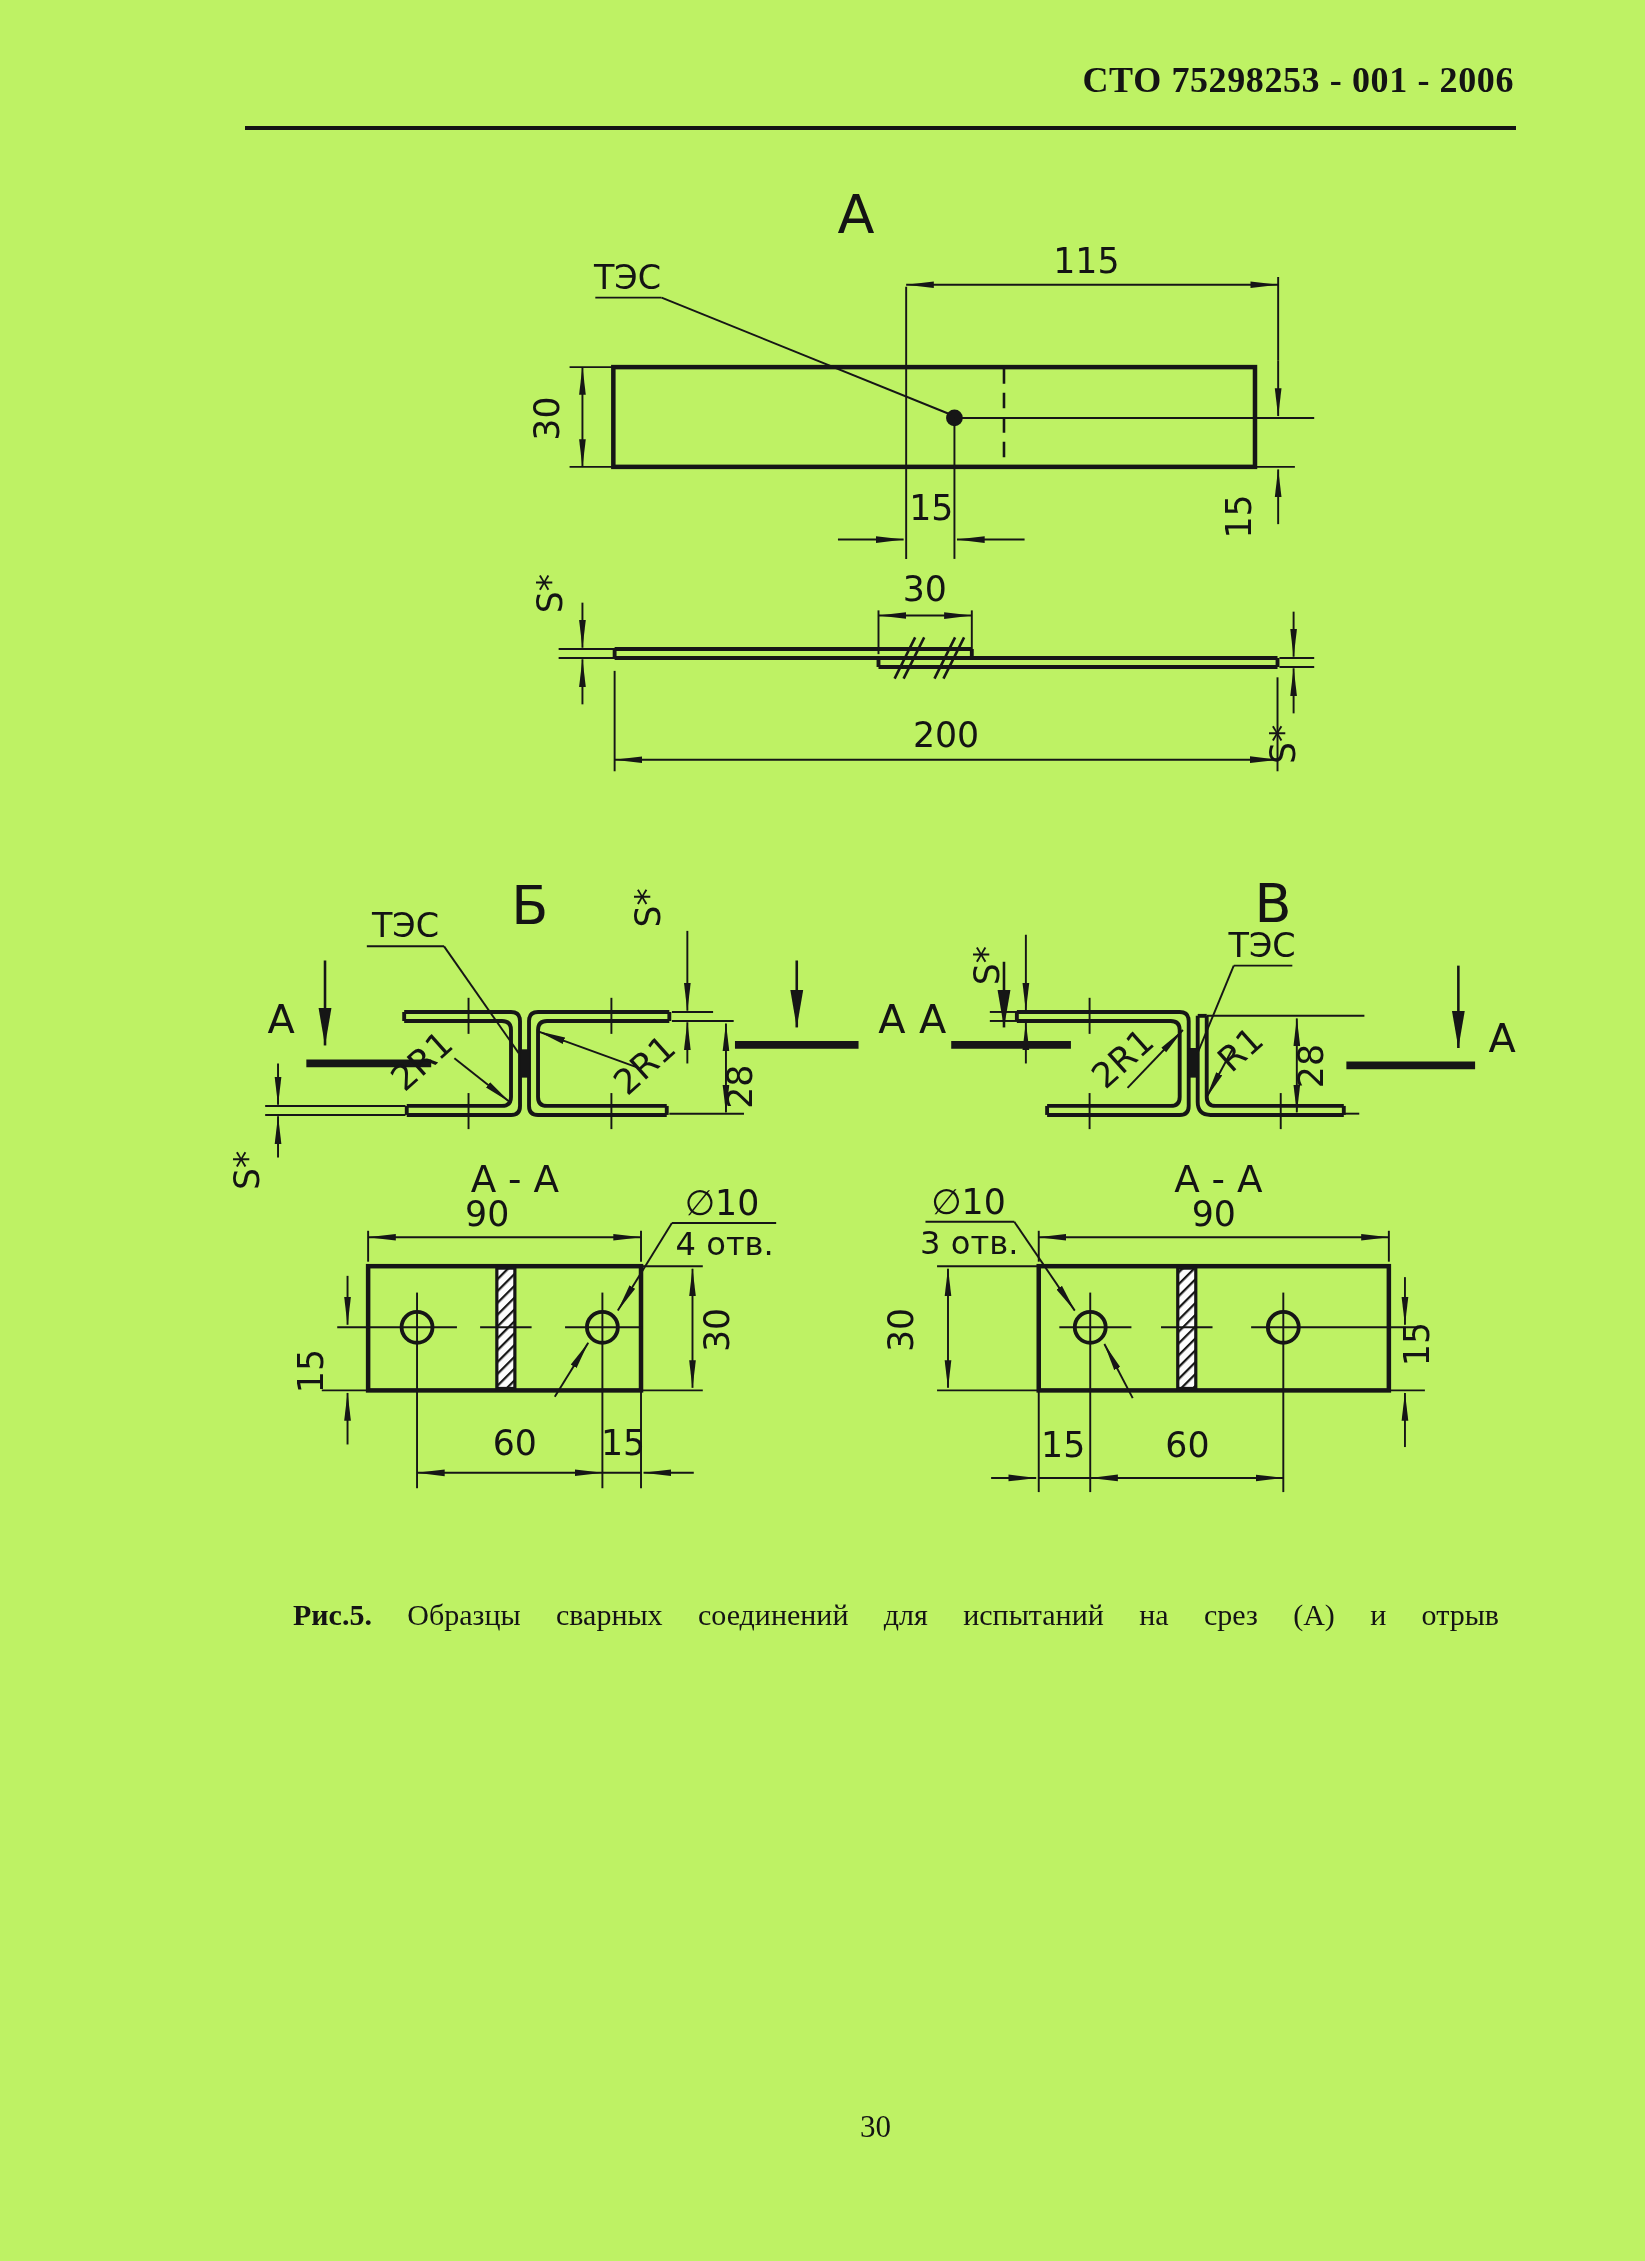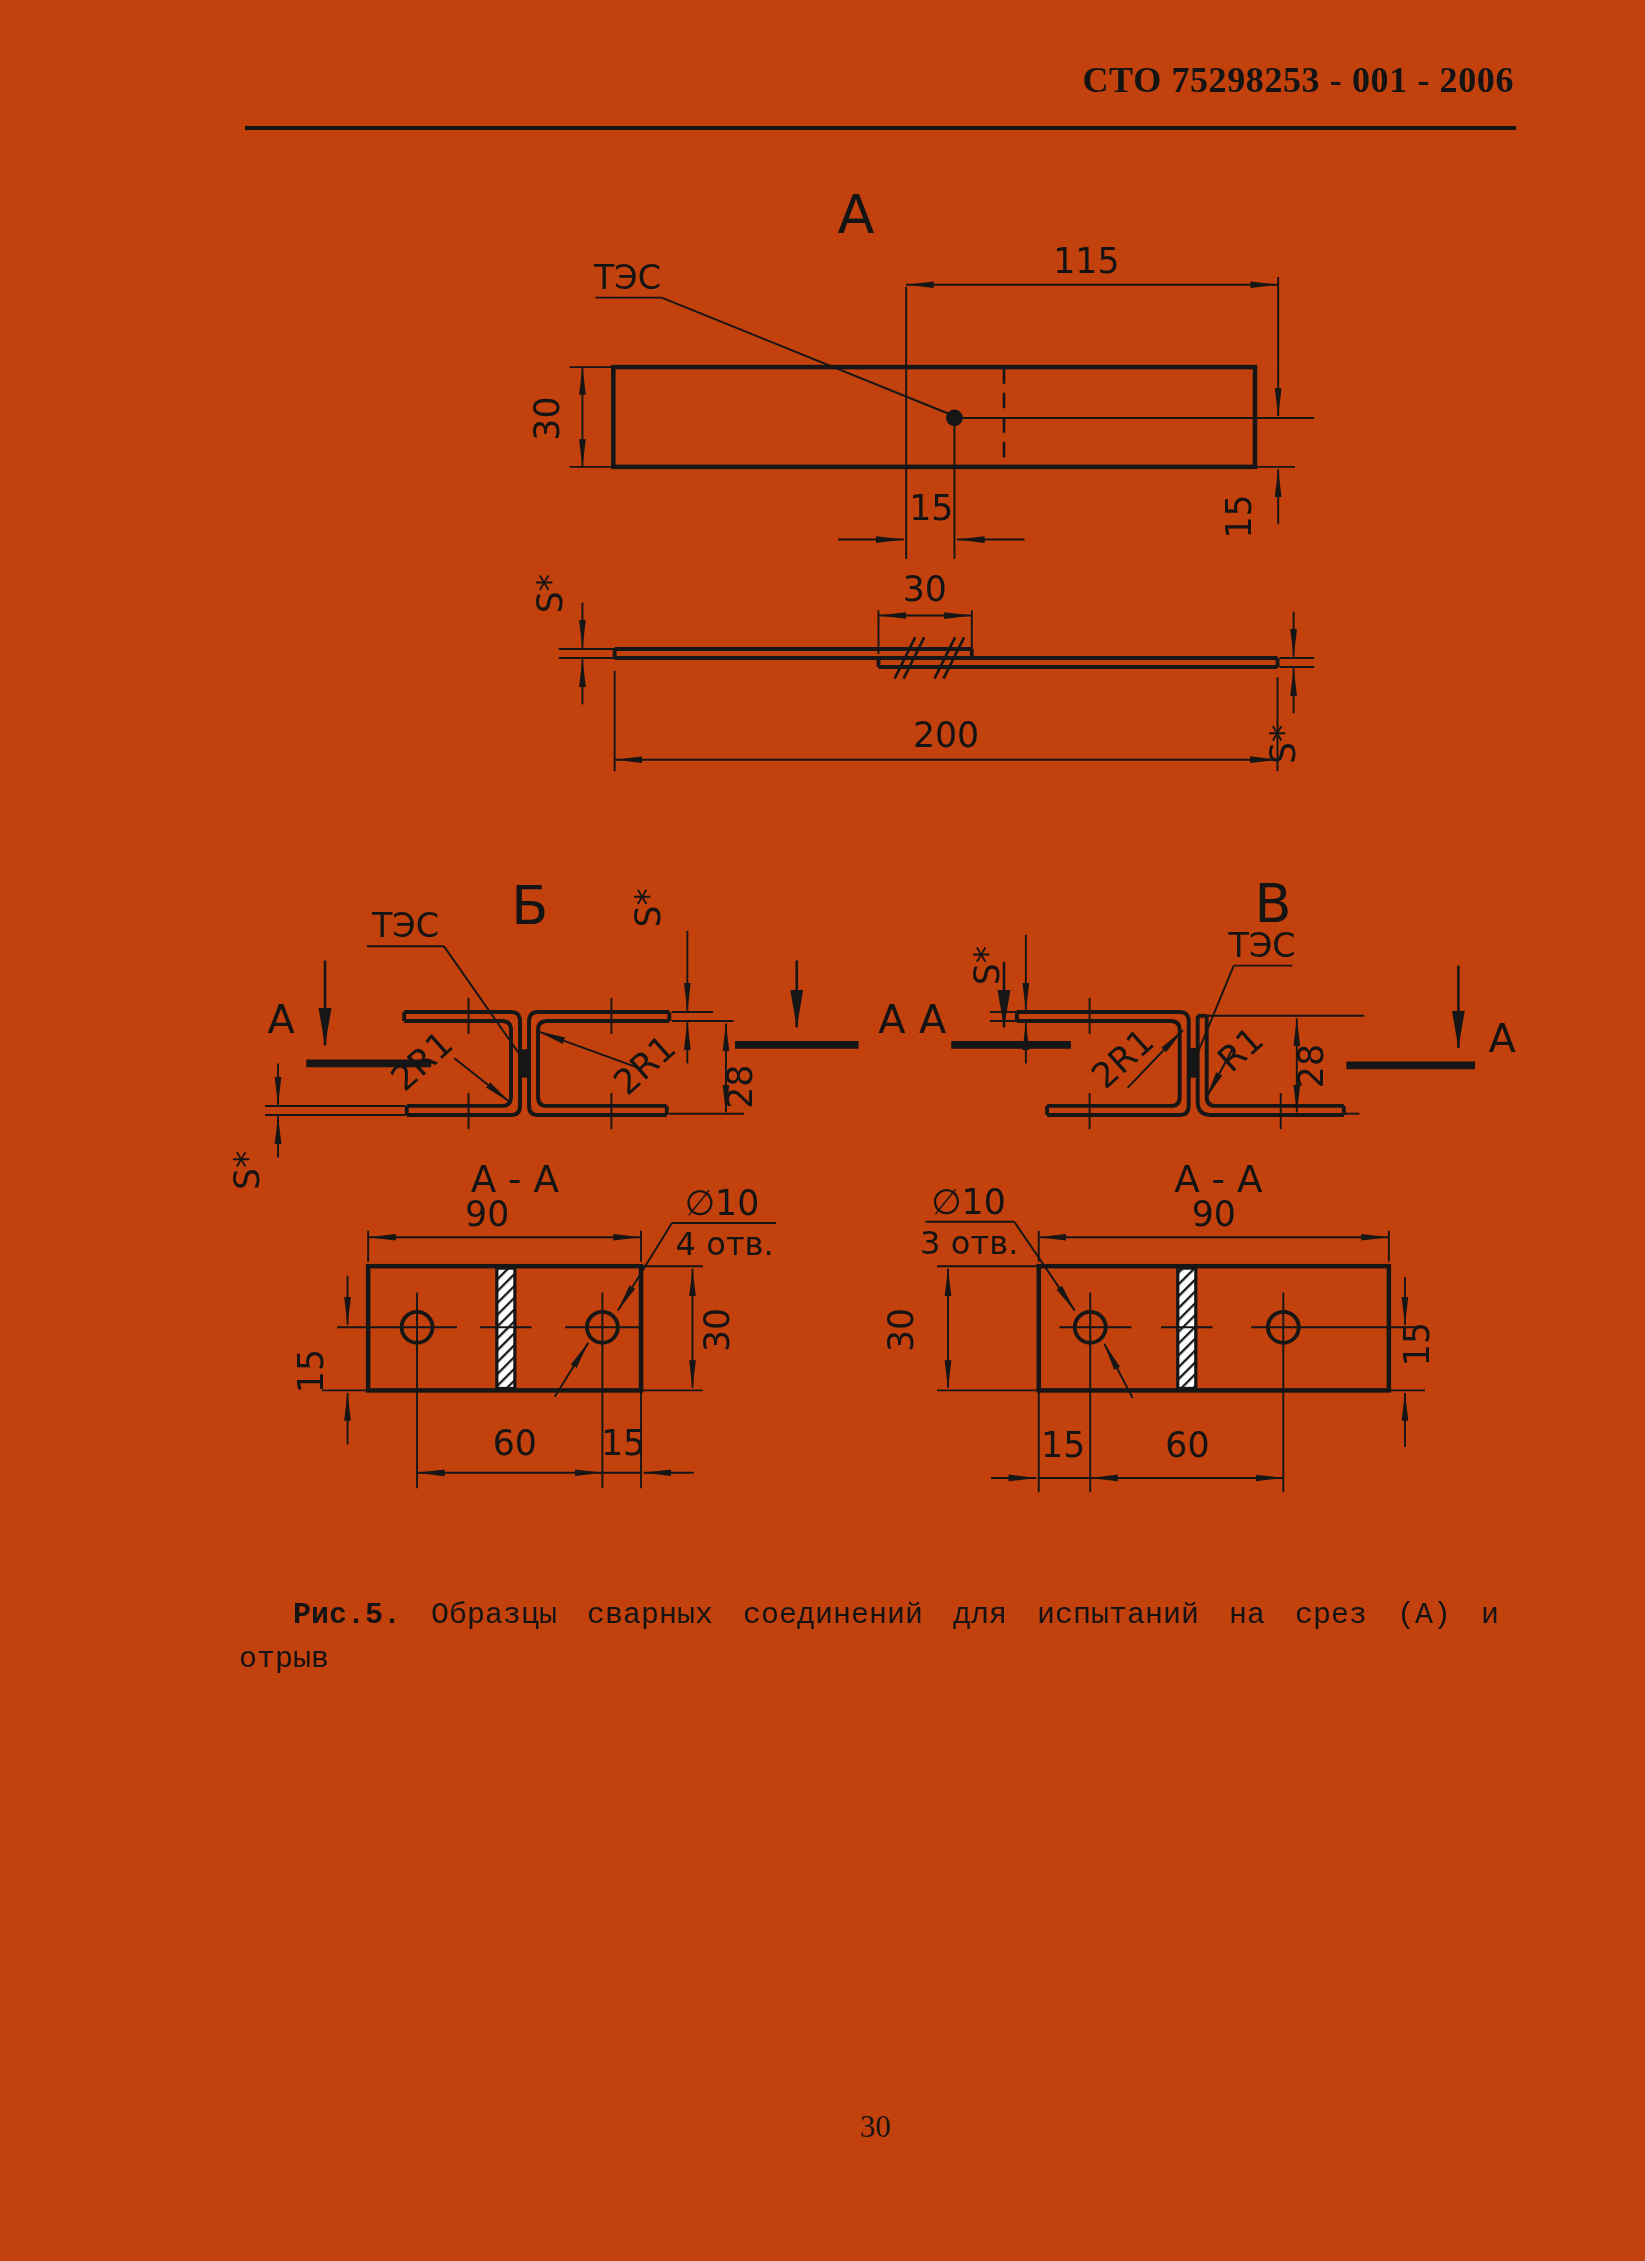--- a/index.html
+++ b/index.html
@@ -1,23 +1,23 @@
 <!DOCTYPE html>
 <html style="font-size:10.3px"><head>
 <meta charset="utf-8">
 <style>
   html,body{margin:0;padding:0;background:#e8e8e8;}
-  .page{position:relative;width:1645px;height:2261px;background:#c2410c;overflow:hidden;
+  .page{position:relative;width:1645px;height:2261px;background:#bef264;overflow:hidden;
         font-family:"Liberation Serif",serif;color:#141414;}
   .header{position:absolute;top:59px;right:131px;font-size:36px;font-weight:700;
           letter-spacing:0.6px;white-space:nowrap;}
   .rule{position:absolute;top:126px;left:245px;width:1271px;height:3.9px;background:#141414;}
   .drawing{position:absolute;left:0;top:0;}
   .caption{position:absolute;left:239px;top:1563px;width:1260px;font-size:30px;line-height:44px;}
-  .cap-line1{display:block;text-indent:54px;text-align:justify;text-align-last:justify;font-family:Liberation Mono, monospace;}
+  .cap-line1{display:block;text-indent:54px;text-align:justify;text-align-last:justify;}
   .cap-line2{display:block;}
   .pagenum{position:absolute;top:2109px;left:860px;font-size:31px;}
   svg text{fill:#141414;font-family:"DejaVu Sans",sans-serif;}
   .dim{font-size:54px;}
   .dims{font-size:50px;}
   .big{font-size:84px;}
   .tes{font-size:52px;}
   .secA{font-size:62px;}
   .aa{font-size:58px;}
   .ol{stroke:#161616;stroke-width:7;fill:none;}

